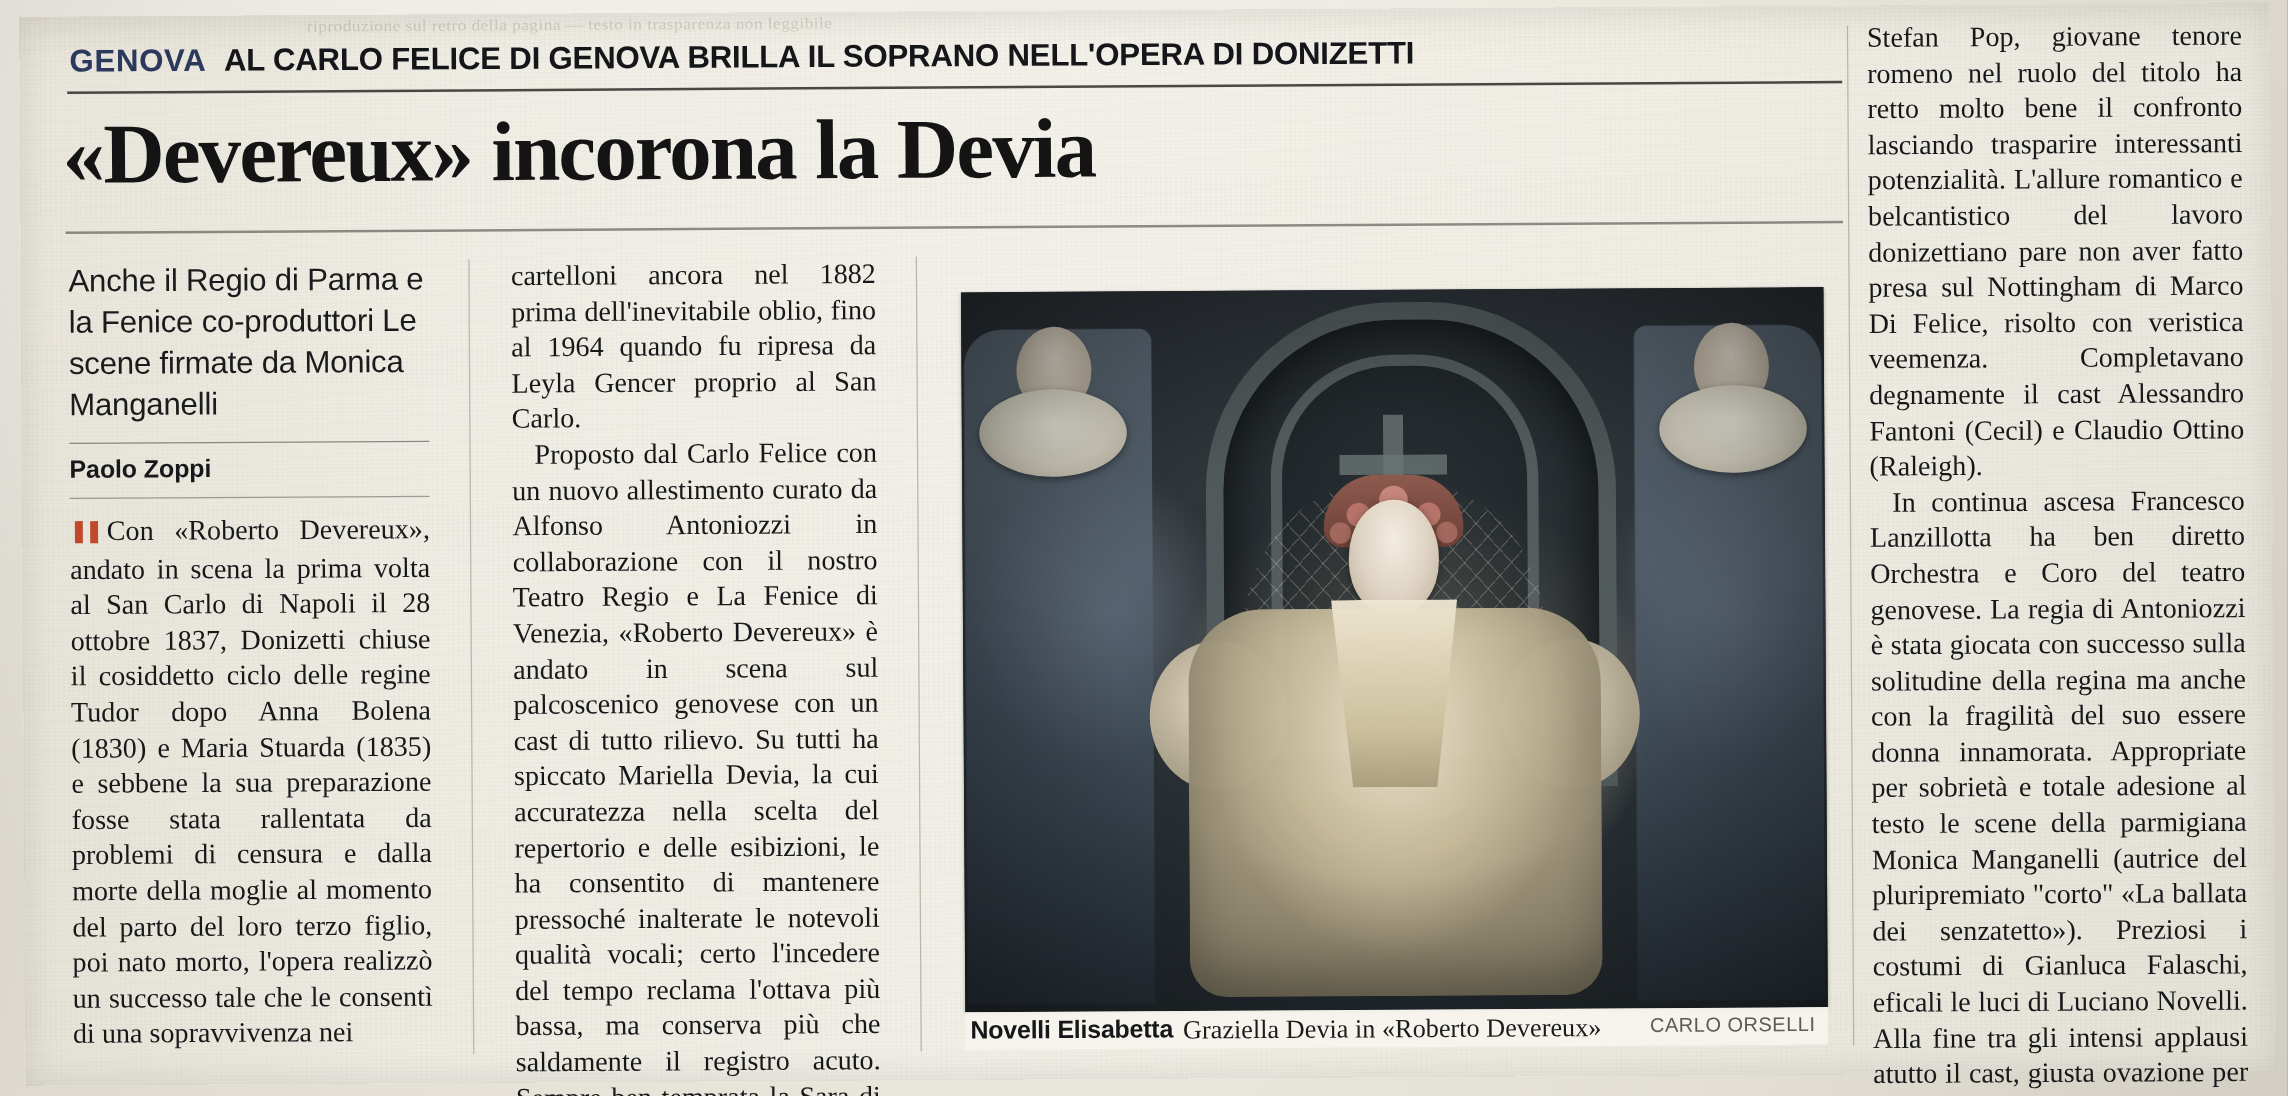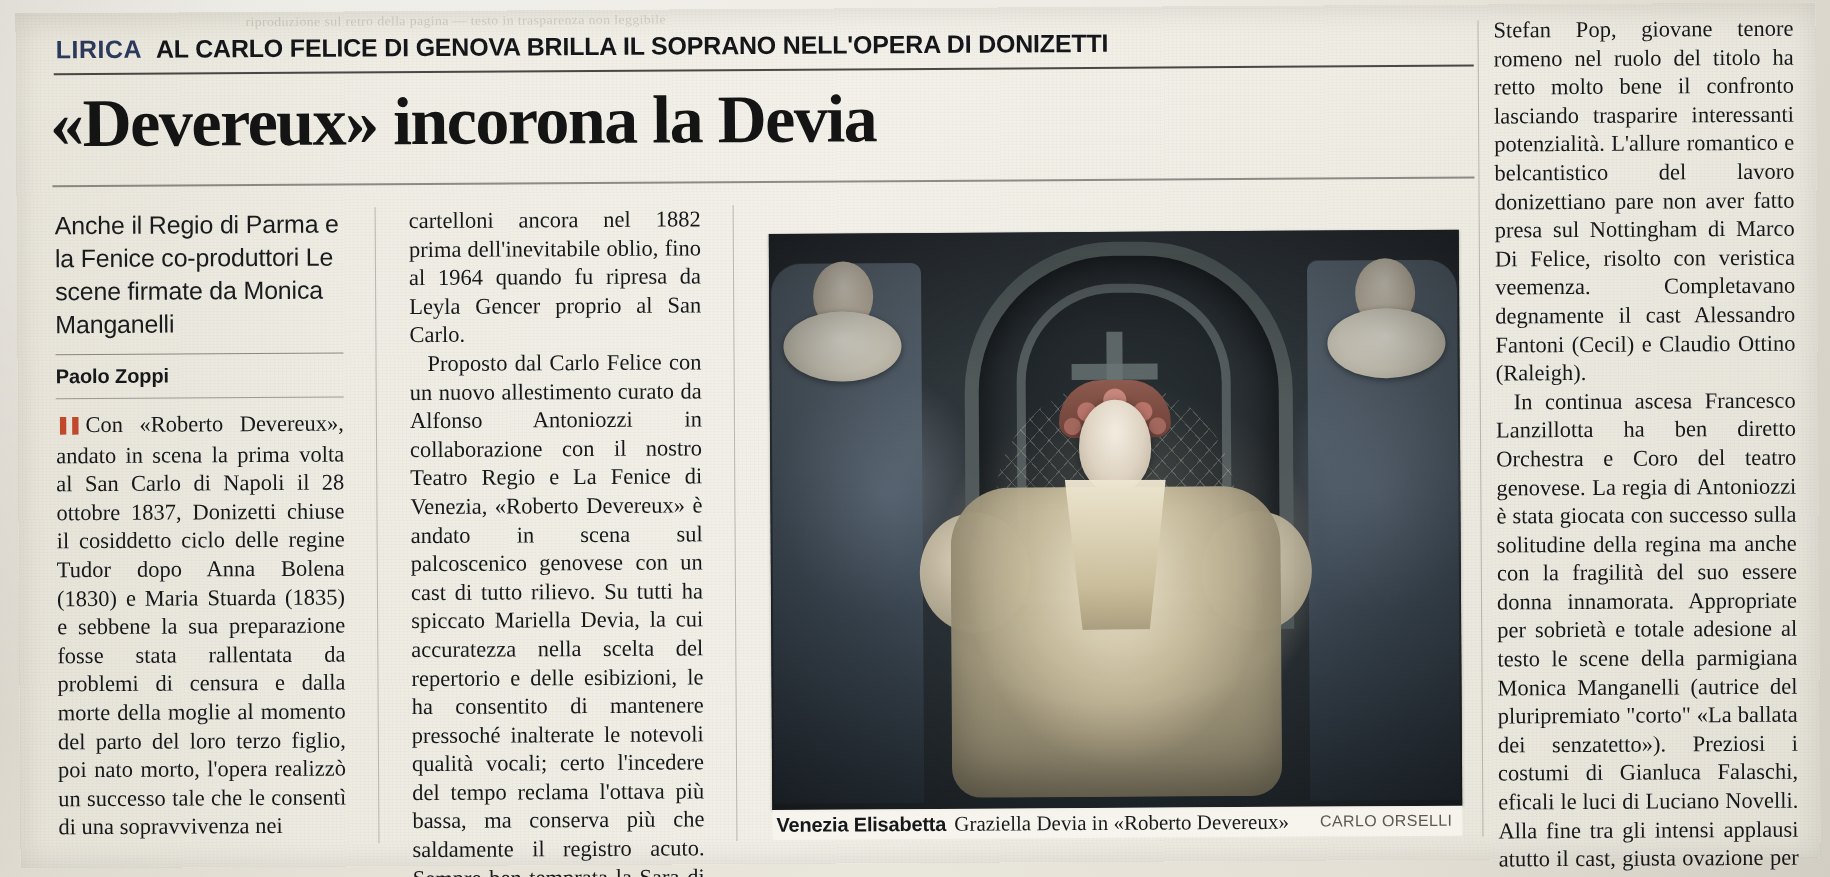--- a/index.html
+++ b/index.html
@@ -427,21 +427,21 @@
 
 <div class="page">
   <div class="sheet">
     <div class="grain"></div>
 
     <div class="ghost">riproduzione sul retro della pagina — testo in trasparenza non leggibile</div>
 
     <div class="content">
 
       <div class="kicker-row">
-        <span class="kicker-label">LIRICA</span>
+        <span class="kicker-label">GENOVA</span>
         <span class="kicker-text">AL CARLO FELICE DI GENOVA BRILLA IL SOPRANO NELL'OPERA DI DONIZETTI</span>
       </div>
       <div class="rule-top"></div>
 
       <div class="headline">«Devereux» incorona la Devia</div>
       <div class="rule-under-head"></div>
 
       <div class="vrule" style="left:358px; top:196px; height:636px;"></div>
       <div class="vrule" style="left:716px; top:196px; height:636px;"></div>
       <div class="vrule" style="left:1462px; top:16px; height:816px;"></div>
@@ -476,21 +476,21 @@
           <div class="queen-head"></div>
           <div class="sleeve-l"></div>
           <div class="sleeve-r"></div>
           <div class="queen-gown"></div>
           <div class="gown-bodice"></div>
           <div class="photo-vignette"></div>
         </div>
       </div>
 
       <div class="caption">
-        <span class="cap-lead">Venezia Elisabetta</span>
+        <span class="cap-lead">Novelli Elisabetta</span>
         <span class="cap-text">Graziella Devia in «Roberto Devereux»</span>
         <span class="cap-credit">CARLO ORSELLI</span>
       </div>
 
       <div class="col" id="col3">
         <p>Stefan Pop, giovane tenore romeno nel ruolo del titolo ha retto molto bene il confronto lasciando trasparire interessanti potenzialità. L'allure romantico e belcantistico del lavoro donizettiano pare non aver fatto presa sul Nottingham di Marco Di Felice, risolto con veristica veemenza. Completavano degnamente il cast Alessandro Fantoni (Cecil) e Claudio Ottino (Raleigh).</p>
         <p><span>In continua ascesa Francesco Lanzillotta ha ben diretto Orchestra e Coro del teatro genovese. La regia di Antoniozzi è stata giocata con successo sulla solitudine della regina ma anche con la fragilità del suo essere donna innamorata. Appropriate per sobrietà e totale adesione al testo le scene della parmigiana Monica Manganelli (autrice del pluripremiato "corto" «La ballata dei senzatetto»). Preziosi i costumi di Gianluca Falaschi, eficali le luci di Luciano Novelli. Alla fine tra gli intensi applausi atutto il cast, giusta ovazione per l'ultima grande signora della scena: Mariella Devia.</span></p>
       </div>
 
     </div>

